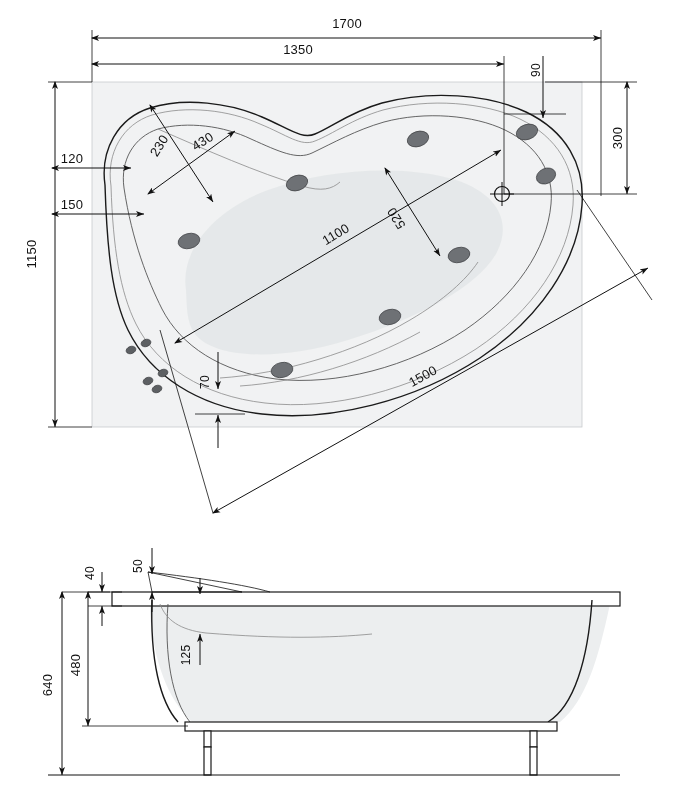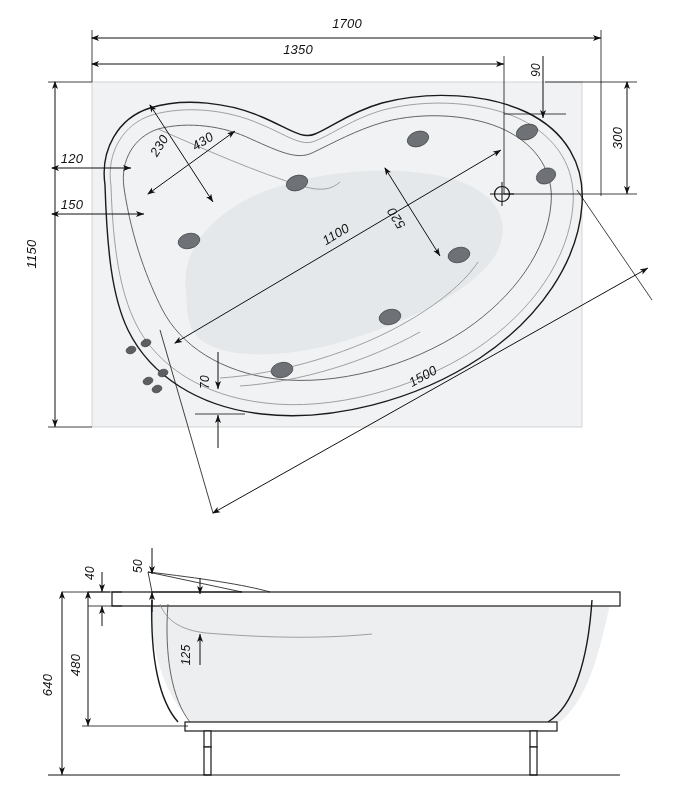--- a/index.html
+++ b/index.html
@@ -6,21 +6,20 @@
     margin: 0; padding: 0;
     background: #ffffff;
     font-family: "Liberation Sans", sans-serif;
   }
   #sheet {
     position: relative;
     width: 675px;
     height: 800px;
     background: #ffffff;
     overflow: hidden;
-    font-style: italic;
   }
   #sheet svg {
     position: absolute;
     top: 0; left: 0;
     width: 675px;
     height: 800px;
   }
   .dimtext {
     font-family: "Liberation Sans", sans-serif;
     font-size: 13px;

